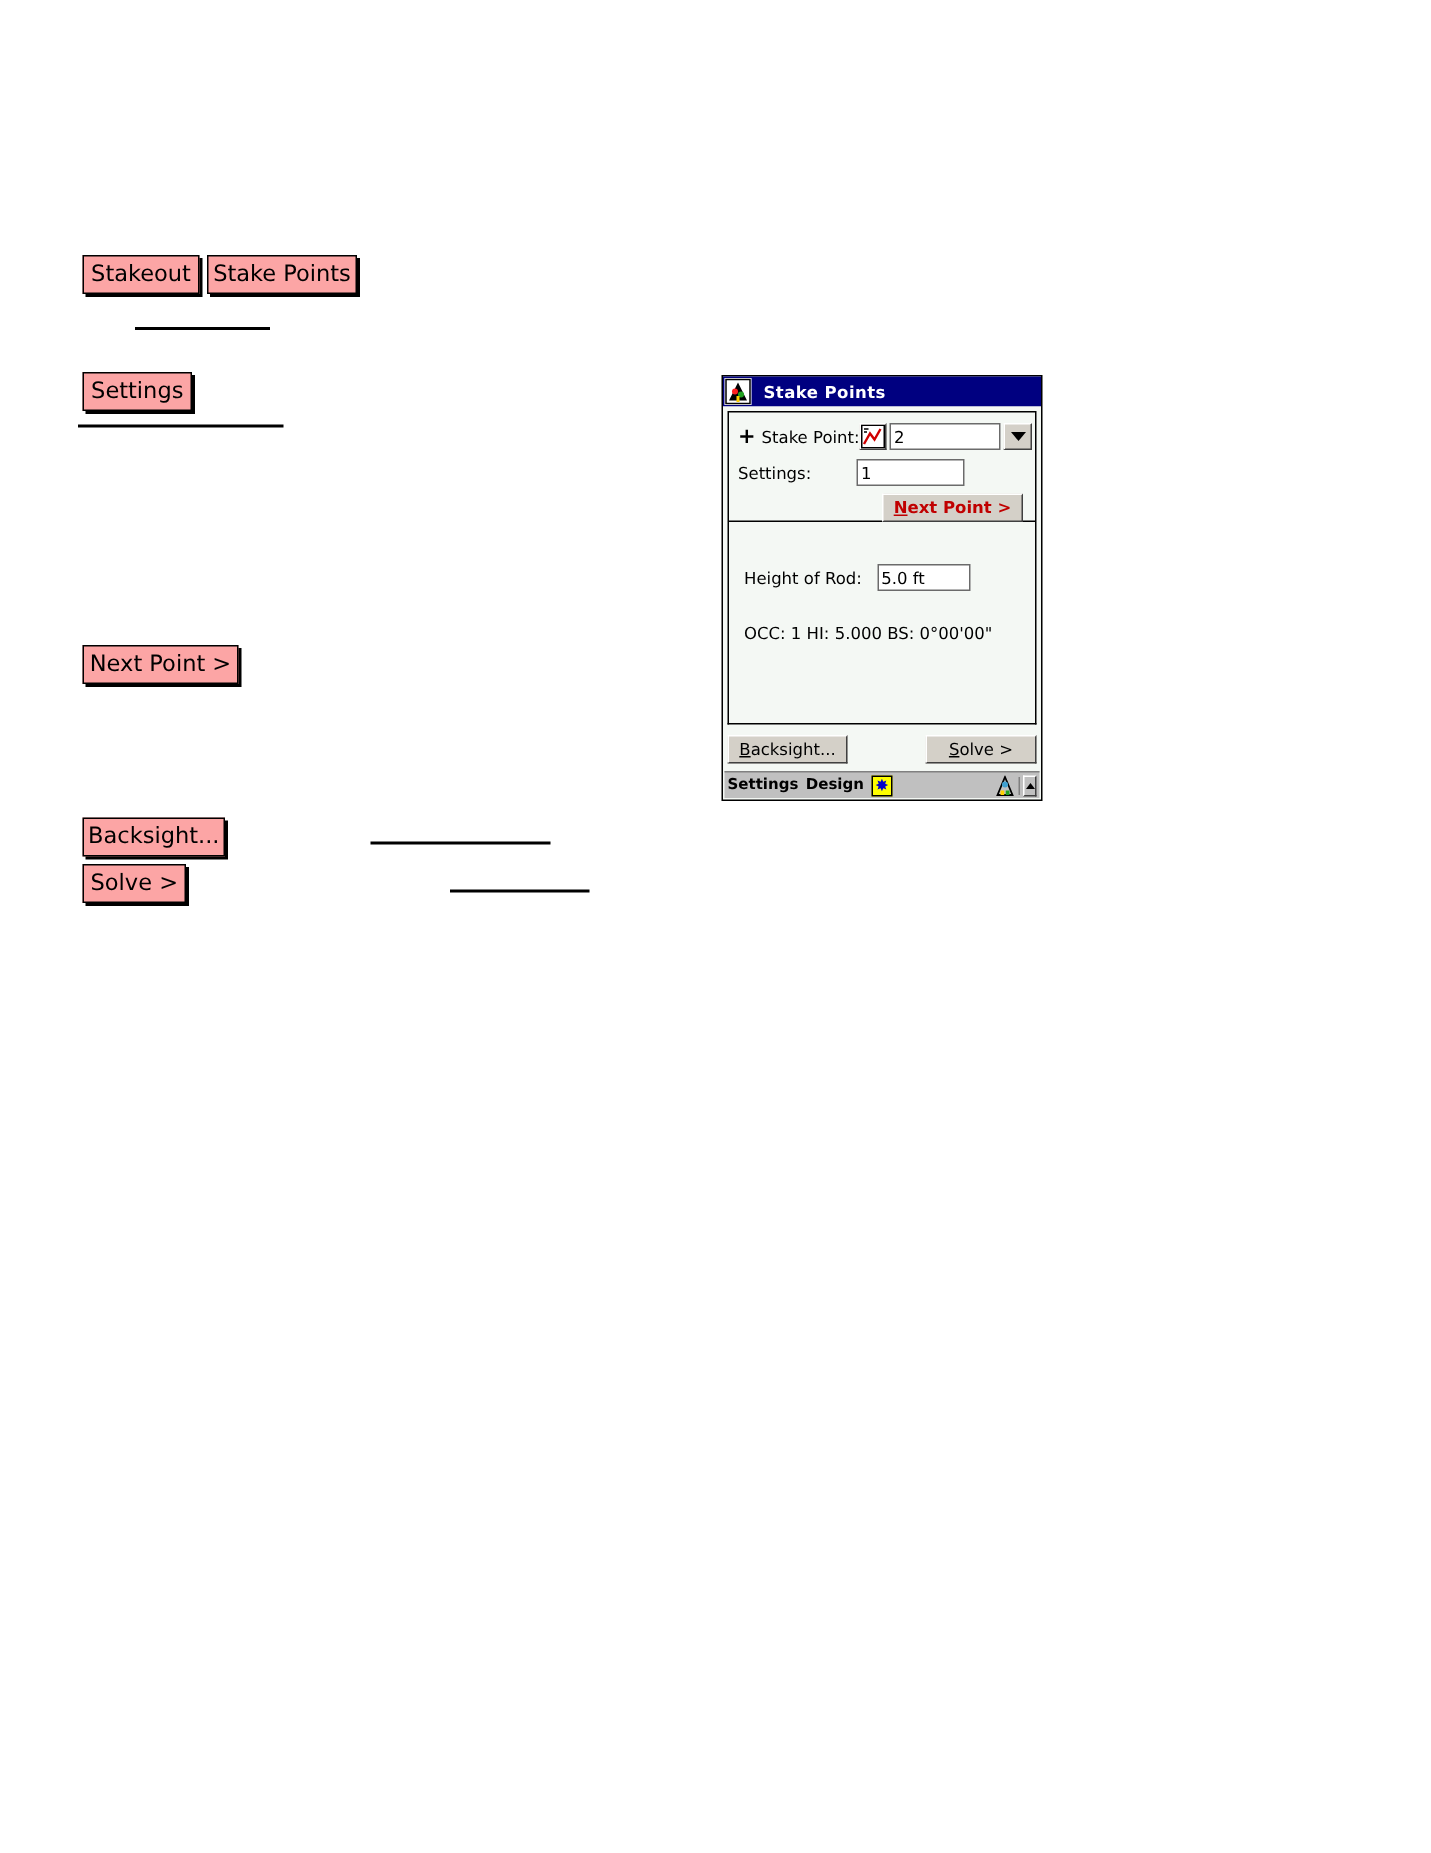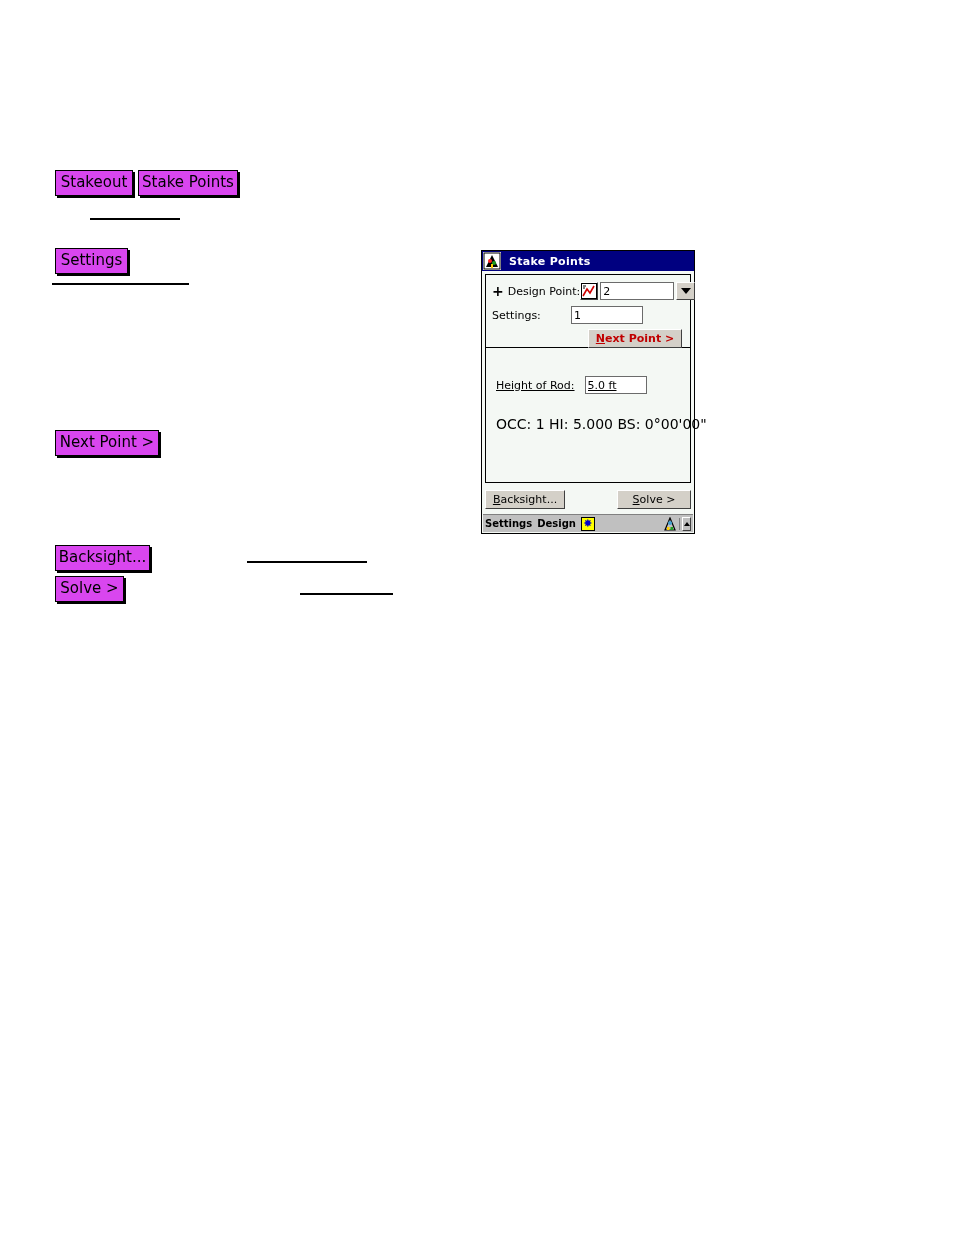--- a/index.html
+++ b/index.html
@@ -14,21 +14,21 @@
     position: relative;
     overflow: hidden;
   }
 
   
   .doc-btn {
     position: absolute;
     display: inline-flex;
     align-items: center;
     justify-content: center;
-    background: #d946ef;
+    background: #fca5a5;
     border: 1px solid #000000;
     box-shadow: 2px 2px 0 #000000;
     font-family: "DejaVu Sans", sans-serif;
     font-size: 15px;
     color: #000000;
     line-height: 1;
     padding: 4px 7px 5px 7px;
     white-space: nowrap;
     box-sizing: border-box;
   }
@@ -188,30 +188,30 @@
   .red-text { color: #c00000; font-weight: bold; }
   .accel { text-decoration: underline; }
 
   #next-point-row {
     display: flex;
     justify-content: flex-start;
     padding-left: 96px;
   }
   #next-point-button { width: 94px; font-weight: bold; }
 
-  .hor-row { display: flex; align-items: center; text-decoration: underline; }
+  .hor-row { display: flex; align-items: center; }
 
   #hr-row { margin-top: 22px; padding-left: 4px; }
   #hr-label { font-size: 11px; margin-right: 10px; }
   #hr-input { width: 62px; }
 
   #occ-line {
     margin-top: 22px;
     padding-left: 4px;
-    font-size: 14px;
+    font-size: 11px;
     color: #000000;
     white-space: nowrap;
   }
 
   #pda-buttonbar {
     position: absolute;
     left: 3px;
     right: 3px;
     bottom: 4px;
     display: flex;
@@ -309,21 +309,21 @@
     </div>
     <div id="pda-title-text">Stake Points</div>
   </div>
 
   <div id="pda-client">
 
     <div class="panel" id="panel-top">
 
       <div class="field-row">
         <span class="plus-icon">+</span>
-        <span class="field-label">Design Point:</span>
+        <span class="field-label">Stake Point:</span>
         <span style="flex:1 1 auto;"></span>
         <button class="sq-btn">
           <svg width="16" height="16" viewBox="0 0 16 16" aria-hidden="true" style="display:block;">
             <rect x="0" y="0" width="16" height="16" fill="#ffffff"></rect>
             <rect x="0.5" y="0.5" width="15" height="15" fill="none" stroke="#000000"></rect>
             <path d="M2 13 L6 6 L9 10 L13 3" stroke="#d00000" stroke-width="1.6" fill="none"></path>
             <path d="M2 3 L5 3 M2 5 L4 5" stroke="#000000" stroke-width="1"></path>
           </svg>
         </button>
         <input class="text-input" style="width: 74px; margin-left: 2px;" readonly="" value="2">

